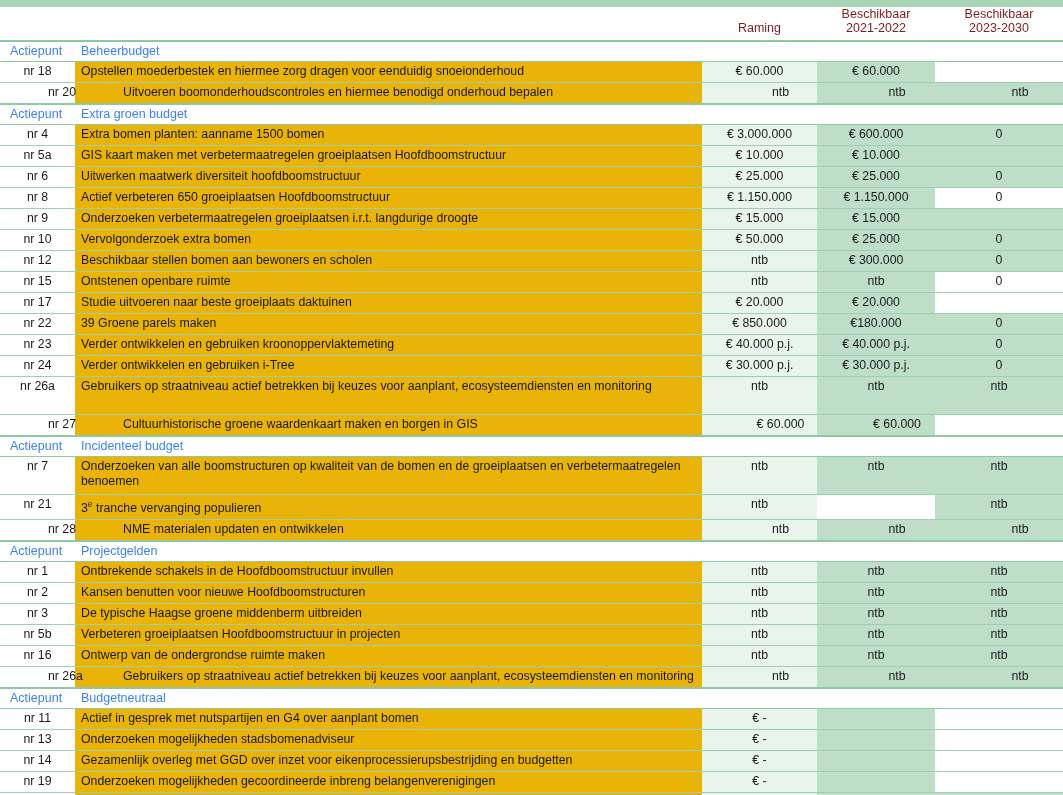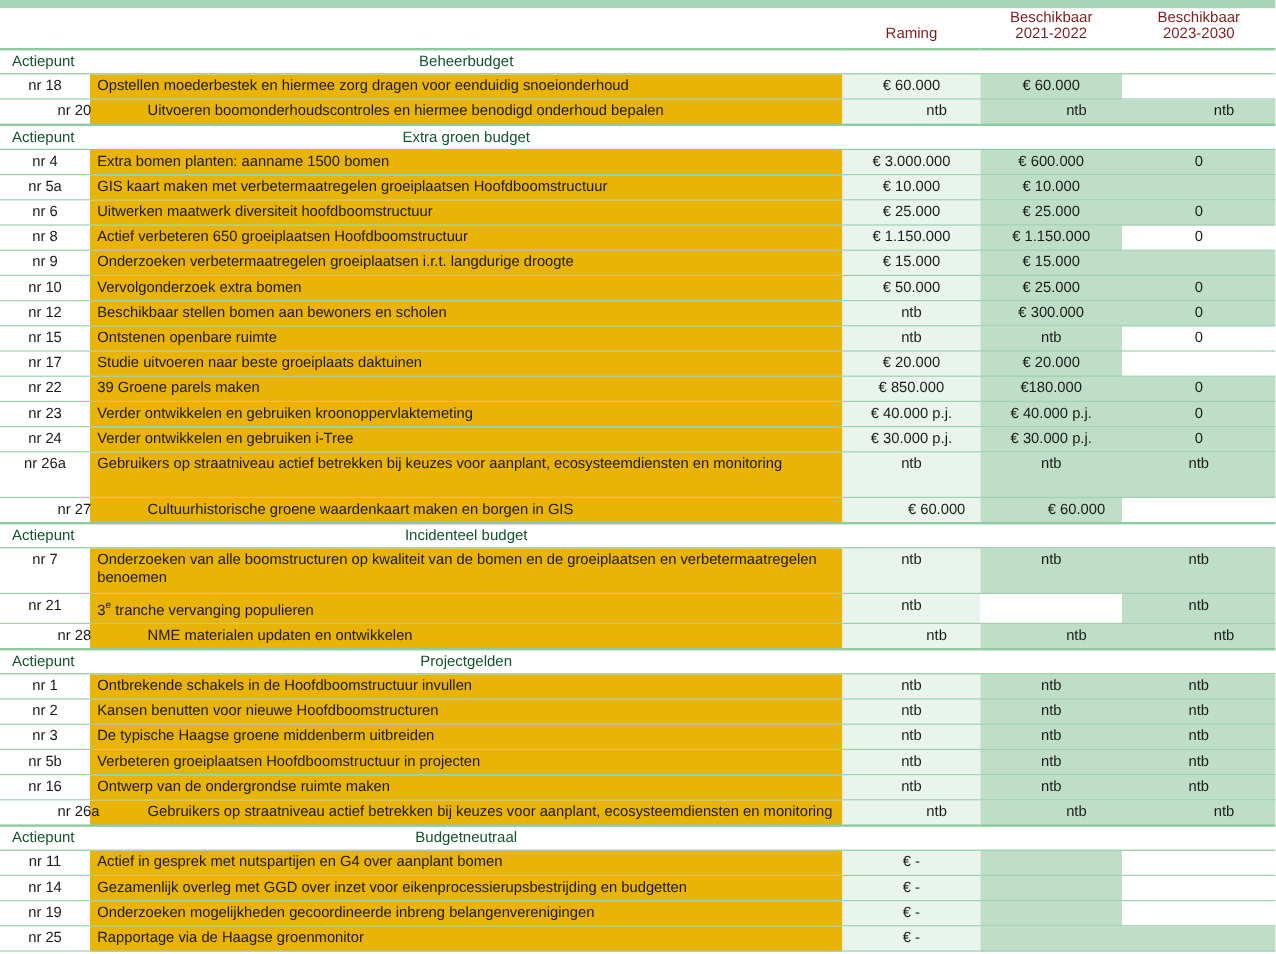--- a/index.html
+++ b/index.html
@@ -48,28 +48,28 @@
     background: #ffffff;
   }
   tr.head-row th.left { text-align: left; }
   tr.head-row th.spacer { }
 
   
   tr.section-row td {
     background: #ffffff;
     border-top: 2px solid #8ccaa2;
     border-bottom: 1px solid #8ccaa2;
-    color: #14532d;
+    color: #3b82f6;
     font-size: 12.5px;
     padding: 2px 6px 3px 6px;
     height: 19px;
     line-height: 14px;
   }
   tr.section-row td.nr { text-align: left; padding-left: 10px; }
-  tr.section-row td.desc { text-align: center; margin-left: 40px; }
+  tr.section-row td.desc { text-align: left; margin-left: 40px; }
 
   
   tr.data-row td {
     padding: 2px 6px 3px 6px;
     height: 19px;
     line-height: 15px;
     border-bottom: 1px solid #9ed0b0;
     font-size: 12.3px;
     vertical-align: top;
   }
@@ -333,20 +333,27 @@
           <td class="v"></td>
         </tr>
         <tr class="data-row">
           <td class="nr">nr 11</td>
           <td class="desc">Actief in gesprek met nutspartijen en G4 over aanplant bomen</td>
           <td class="v v1">€ -</td>
           <td class="v v2"></td>
           <td class="v v3w"></td>
         </tr>
         <tr class="data-row">
+          <td class="nr">nr 13</td>
+          <td class="desc">Onderzoeken mogelijkheden stadsbomenadviseur</td>
+          <td class="v v1">€ -</td>
+          <td class="v v2"></td>
+          <td class="v v3w"></td>
+        </tr>
+        <tr class="data-row">
           <td class="nr">nr 14</td>
           <td class="desc">Gezamenlijk overleg met GGD over inzet voor eikenprocessierupsbestrijding en budgetten</td>
           <td class="v v1">€ -</td>
           <td class="v v2"></td>
           <td class="v v3w"></td>
         </tr>
         <tr class="data-row">
           <td class="nr">nr 19</td>
           <td class="desc">Onderzoeken mogelijkheden gecoordineerde inbreng belangenverenigingen</td>
           <td class="v v1">€ -</td>

